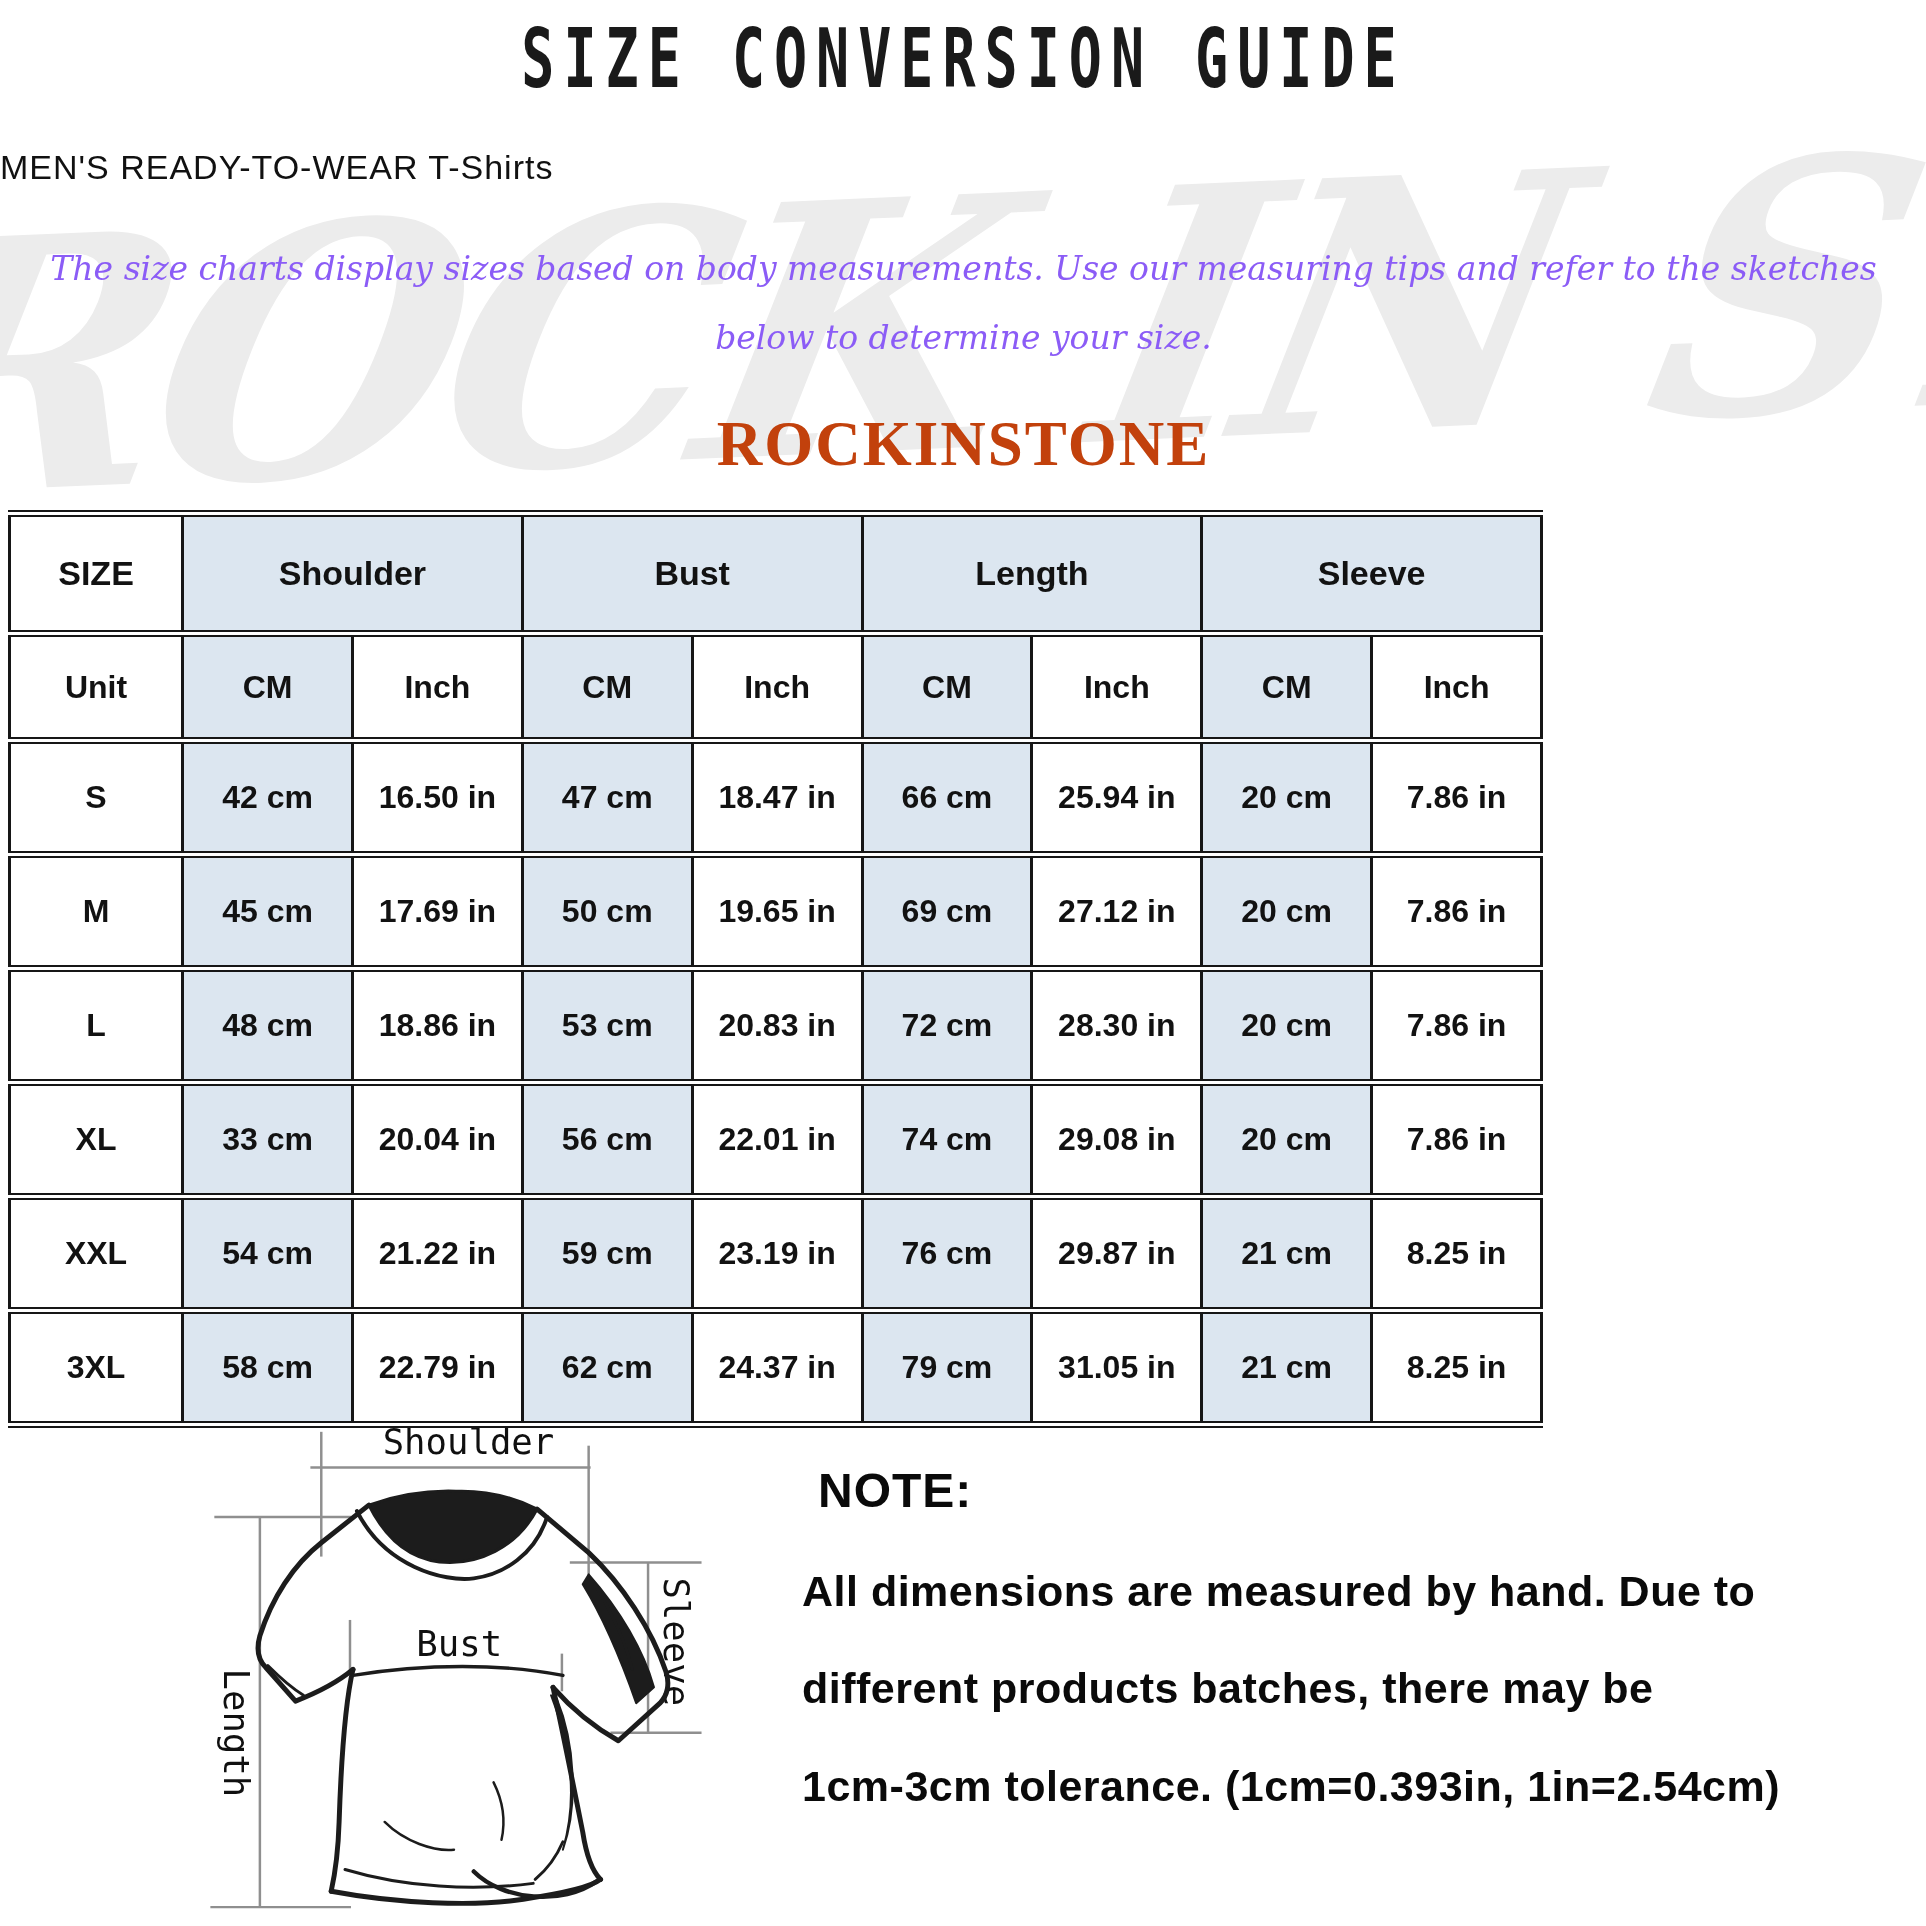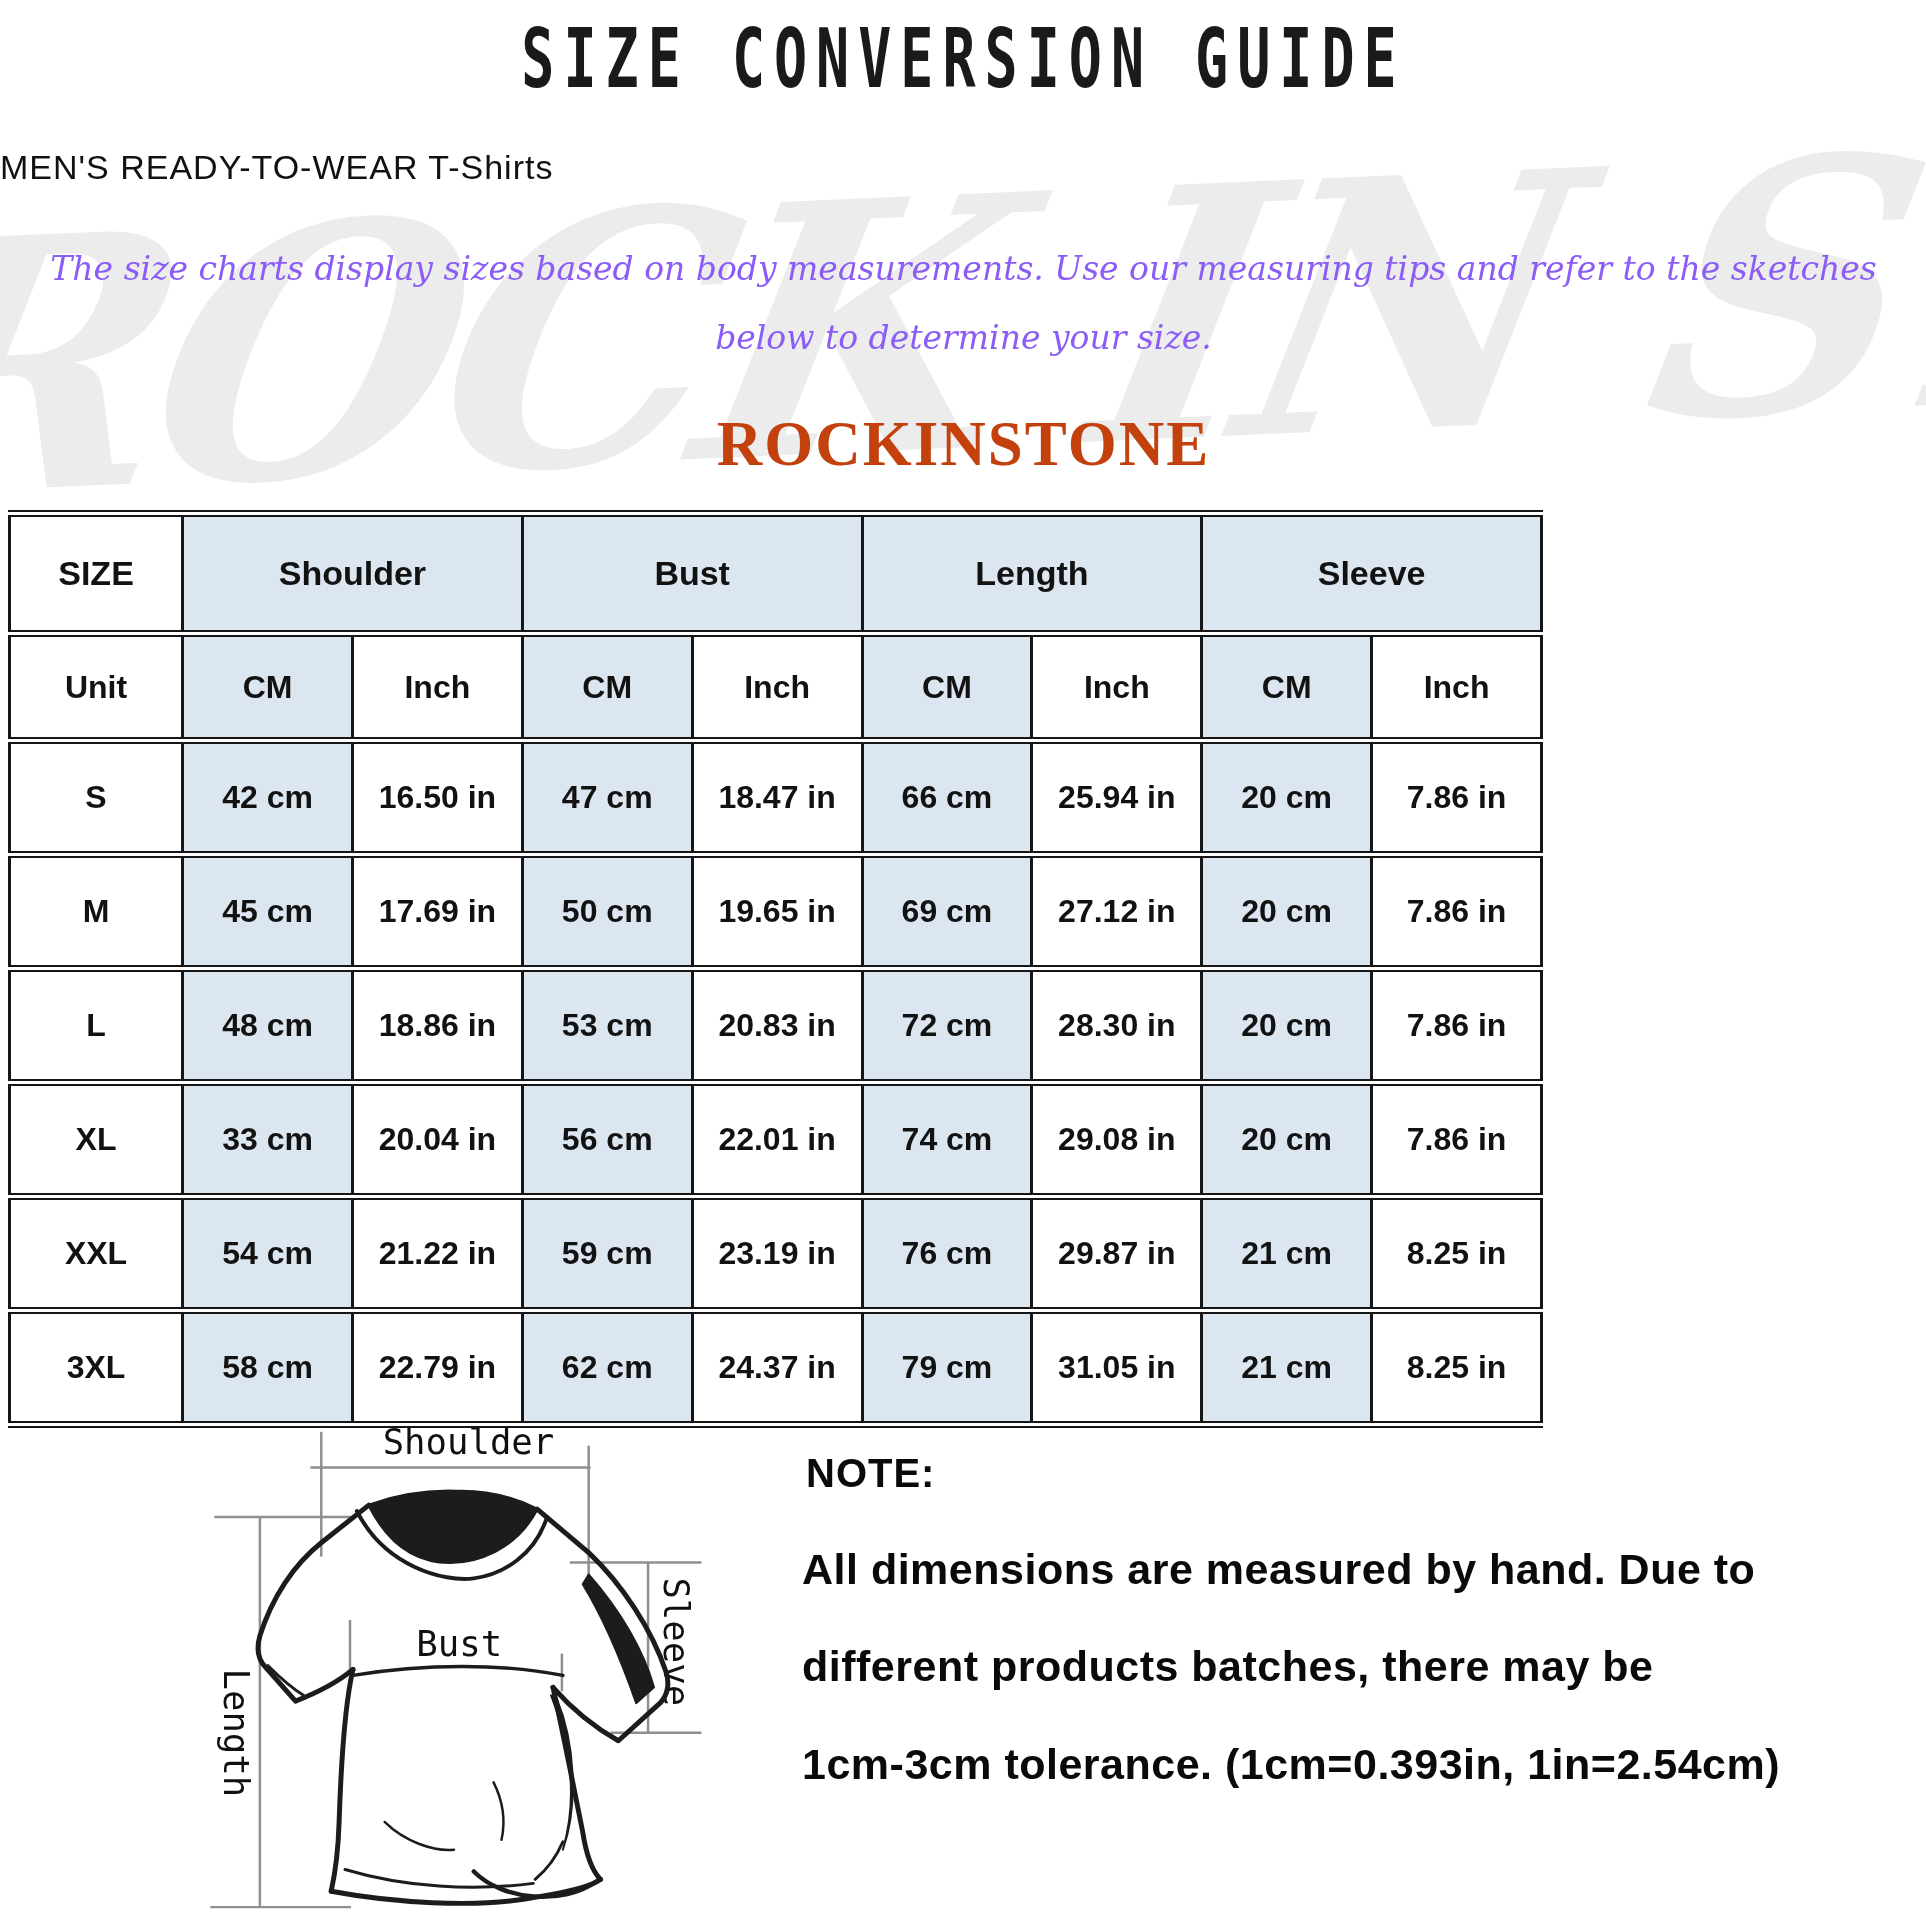--- a/index.html
+++ b/index.html
@@ -32,21 +32,21 @@
         text-align:center;vertical-align:middle;font-weight:700;color:#121212;
         font-family:"Liberation Sans",sans-serif;overflow:hidden;}
   .r-group th{height:111px;font-size:34px;}
   .r-unit td{height:98px;font-size:32px;}
   .r-data td{height:105px;font-size:32px;}
   .blue{background:#dce6f0;}
 
   
   .diagram{position:absolute;left:147px;top:1406px;z-index:1;}
   .note{position:absolute;left:802px;top:1447px;width:1079px;z-index:1;color:#0a0a0a;}
-  .note h3{margin:4px;font-size:40px;font-weight:700;letter-spacing:1px;}
+  .note h3{margin:16px;font-size:48px;font-weight:700;letter-spacing:1px;}
   .note p{margin:50px 0 0 0;font-size:43px;font-weight:700;line-height:1.1;letter-spacing:0.5px;}
 </style>
 </head>
 <body>
 <div id="page">
 
   <div class="watermark">ROCK IN STONE</div>
 
   <div class="title">SIZE CONVERSION GUIDE</div>
   <div class="subtitle"><span>MEN'S READY-TO-WEAR</span><span> T-Shirts</span></div>

